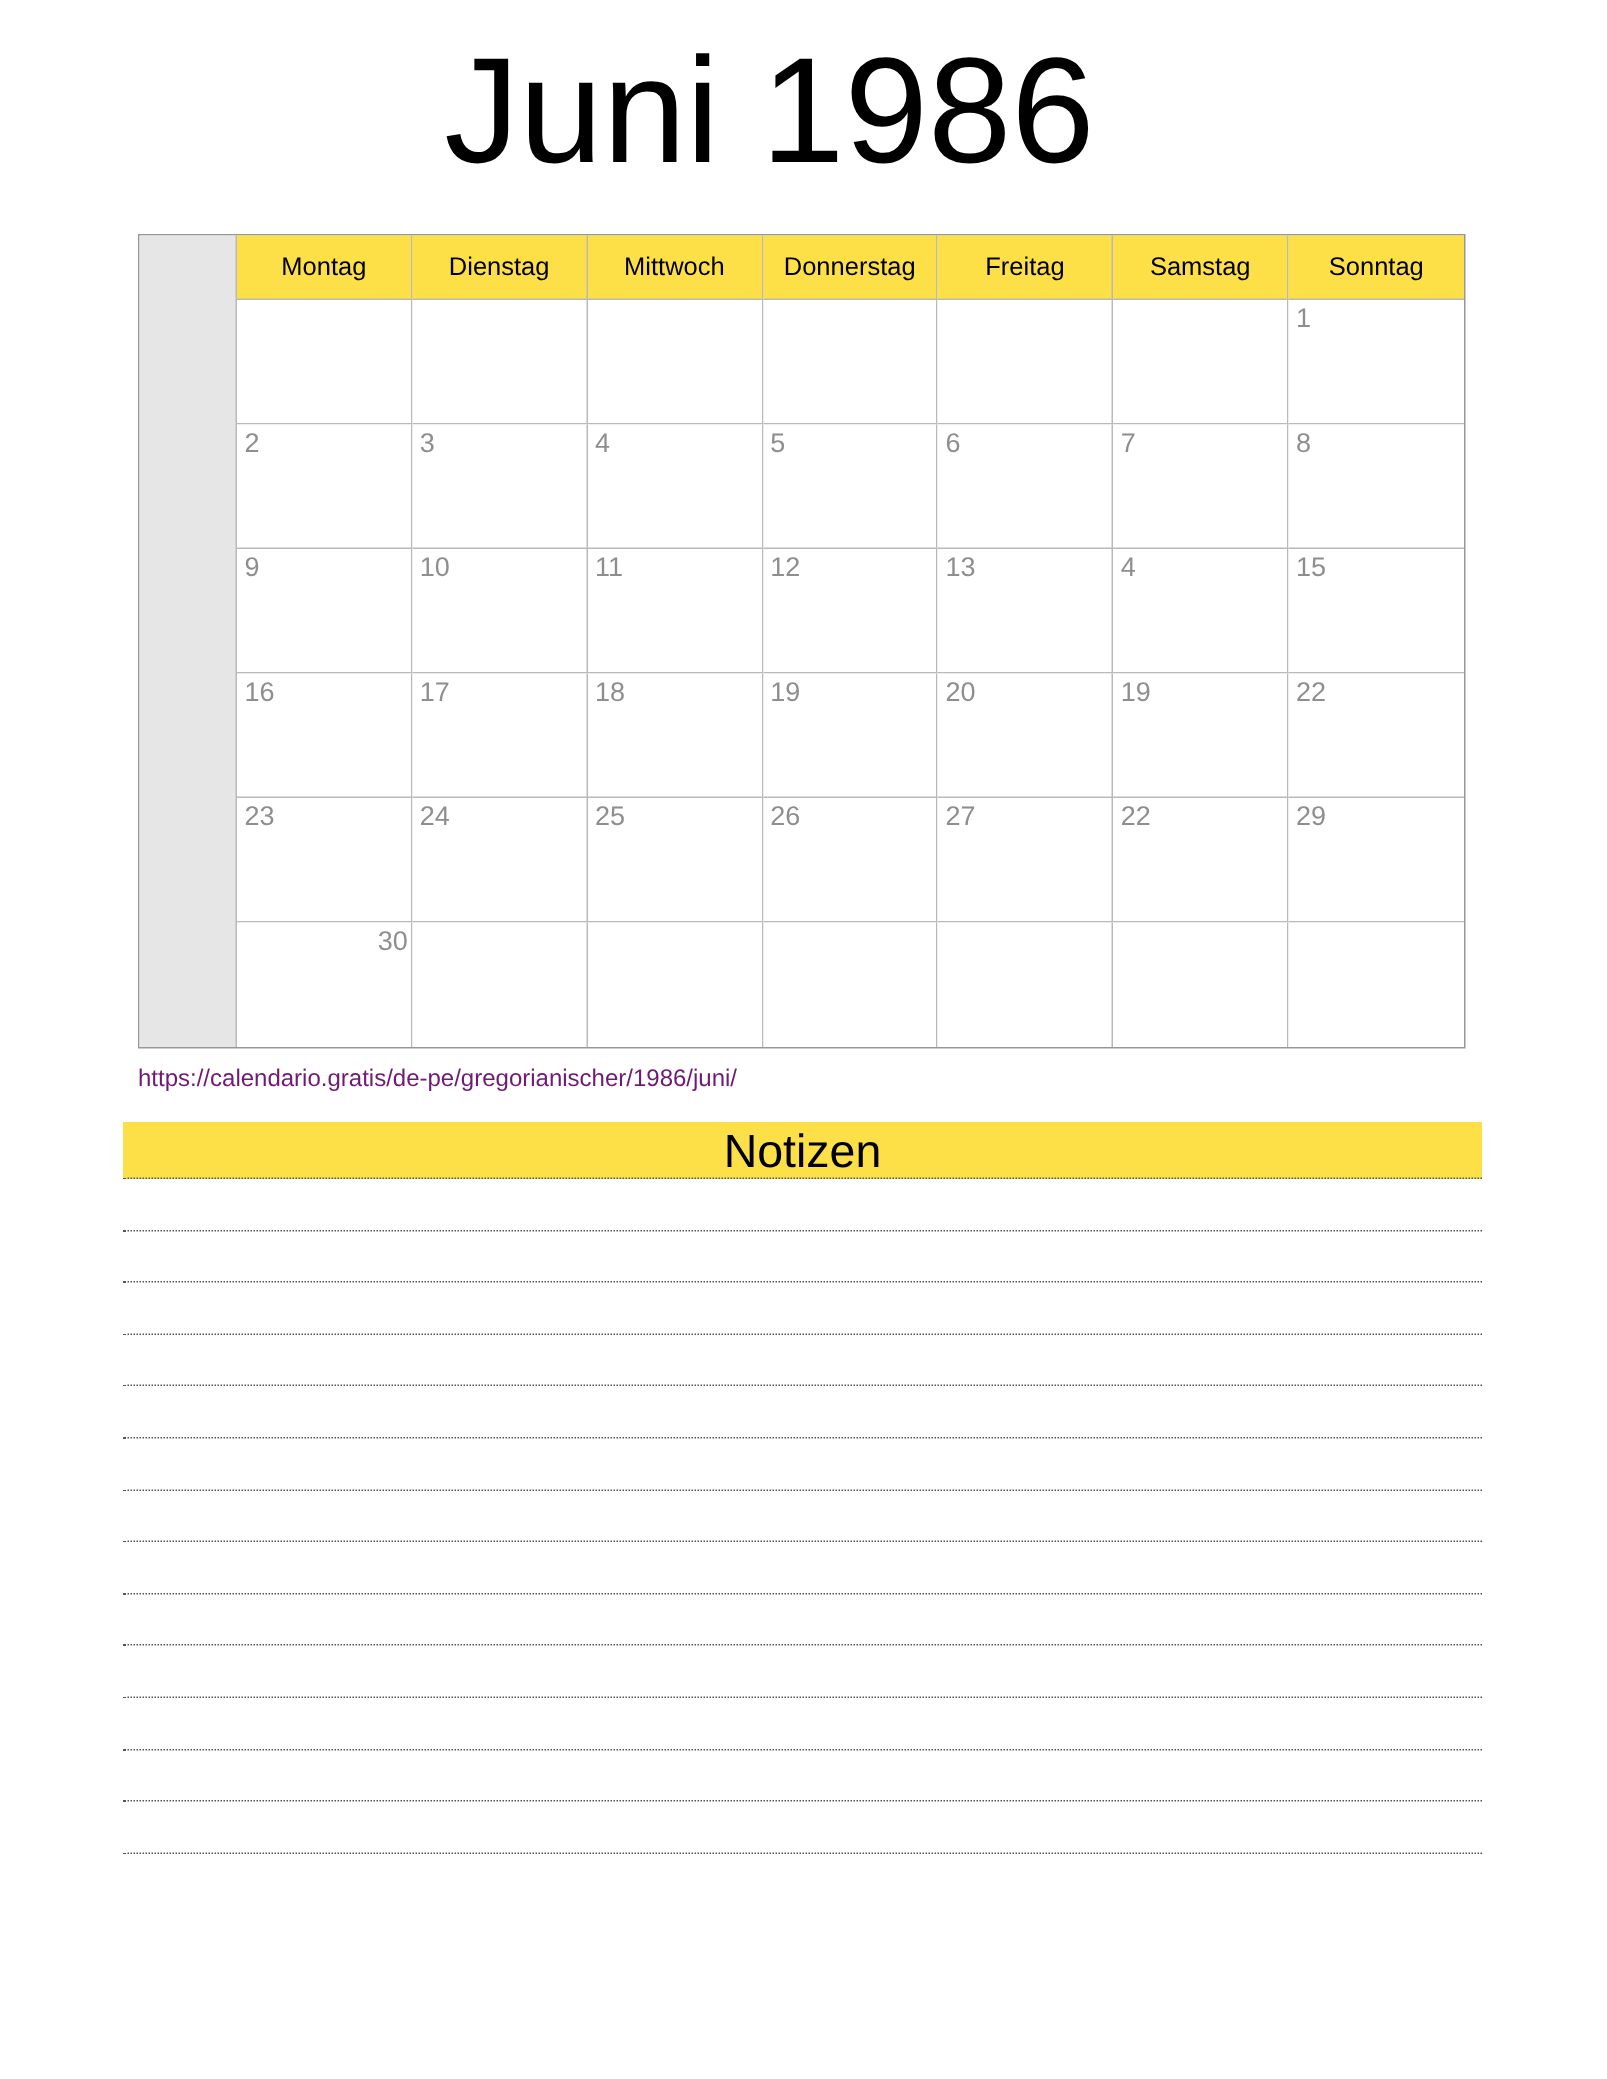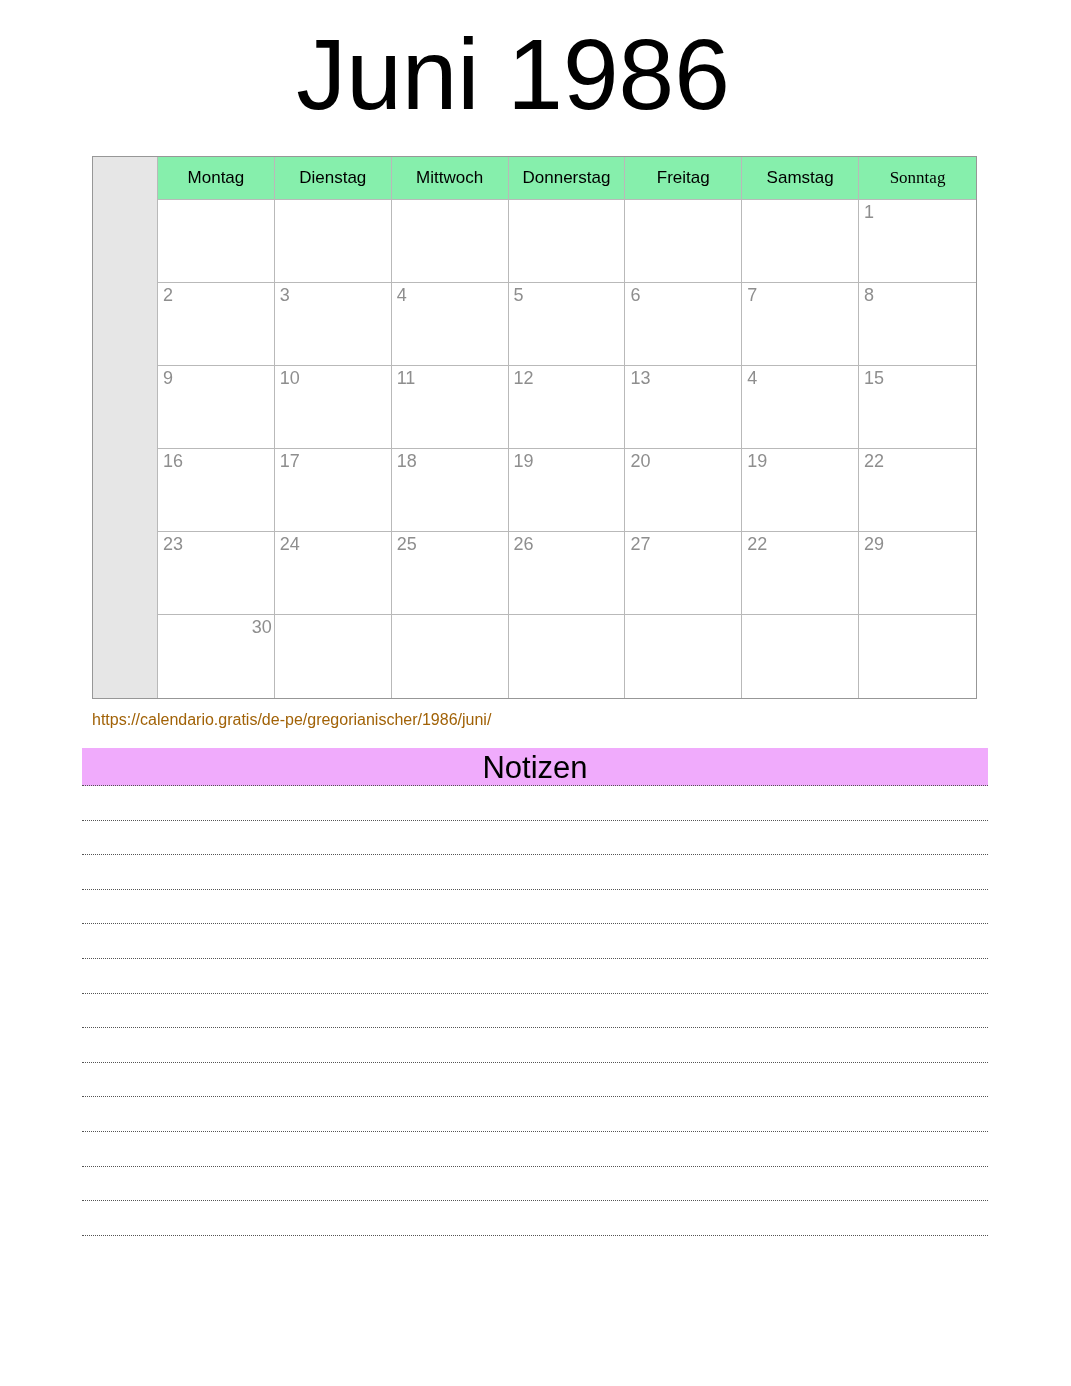--- a/index.html
+++ b/index.html
@@ -29,31 +29,31 @@
     left:92px; top:156px;
     width:885px;
     border-collapse:separate;
     border-spacing:0;
     border:1px solid #979797;
     table-layout:fixed;
     background:#fff;
   }
   .calendar col.wk  { width:65px; }
   .calendar th {
-    background:#86efac;
+    background:#fde047;
     height:43px;
     font-size:17px;
     font-weight:400;
     color:#000;
     text-align:center;
     vertical-align:middle;
     border-right:1px solid #b9b9b9;
     border-bottom:1px solid #b9b9b9;
   }
-  .calendar th:last-child { border-right:none;font-family:Liberation Serif, serif; }
+  .calendar th:last-child { border-right:none; }
   .calendar td.weekcol {
     background:#e6e6e6;
     border-right:1px solid #b9b9b9;
   }
   .calendar td.day {
     height:83px;
     vertical-align:top;
     text-align:left;
     padding:2px 2px 0 5px;
     font-size:18px;
@@ -61,31 +61,31 @@
     background:#fff;
     border-right:1px solid #b9b9b9;
     border-bottom:1px solid #b9b9b9;
   }
   .calendar td.day:last-child { border-right:none; }
   .calendar tr:last-child td.day { border-bottom:none;text-align:right; }
   .source-url {
     position:absolute;
     left:92px; top:711px;
     font-size:16px;
-    color:#a16207;
+    color:#701a75;
   }
   
   .notes {
     position:absolute;
     left:82px; top:748px;
     width:906px;
   }
   .notes-header {
     height:38px;
-    background:#f0abfc;
+    background:#fde047;
     border-bottom:1px dotted #555;
     text-align:center;
     font-size:31px;
     line-height:40px;
     color:#000;
   }
   .note-line {
     height:34.6px;
     border-bottom:1px dotted #555;
   }

